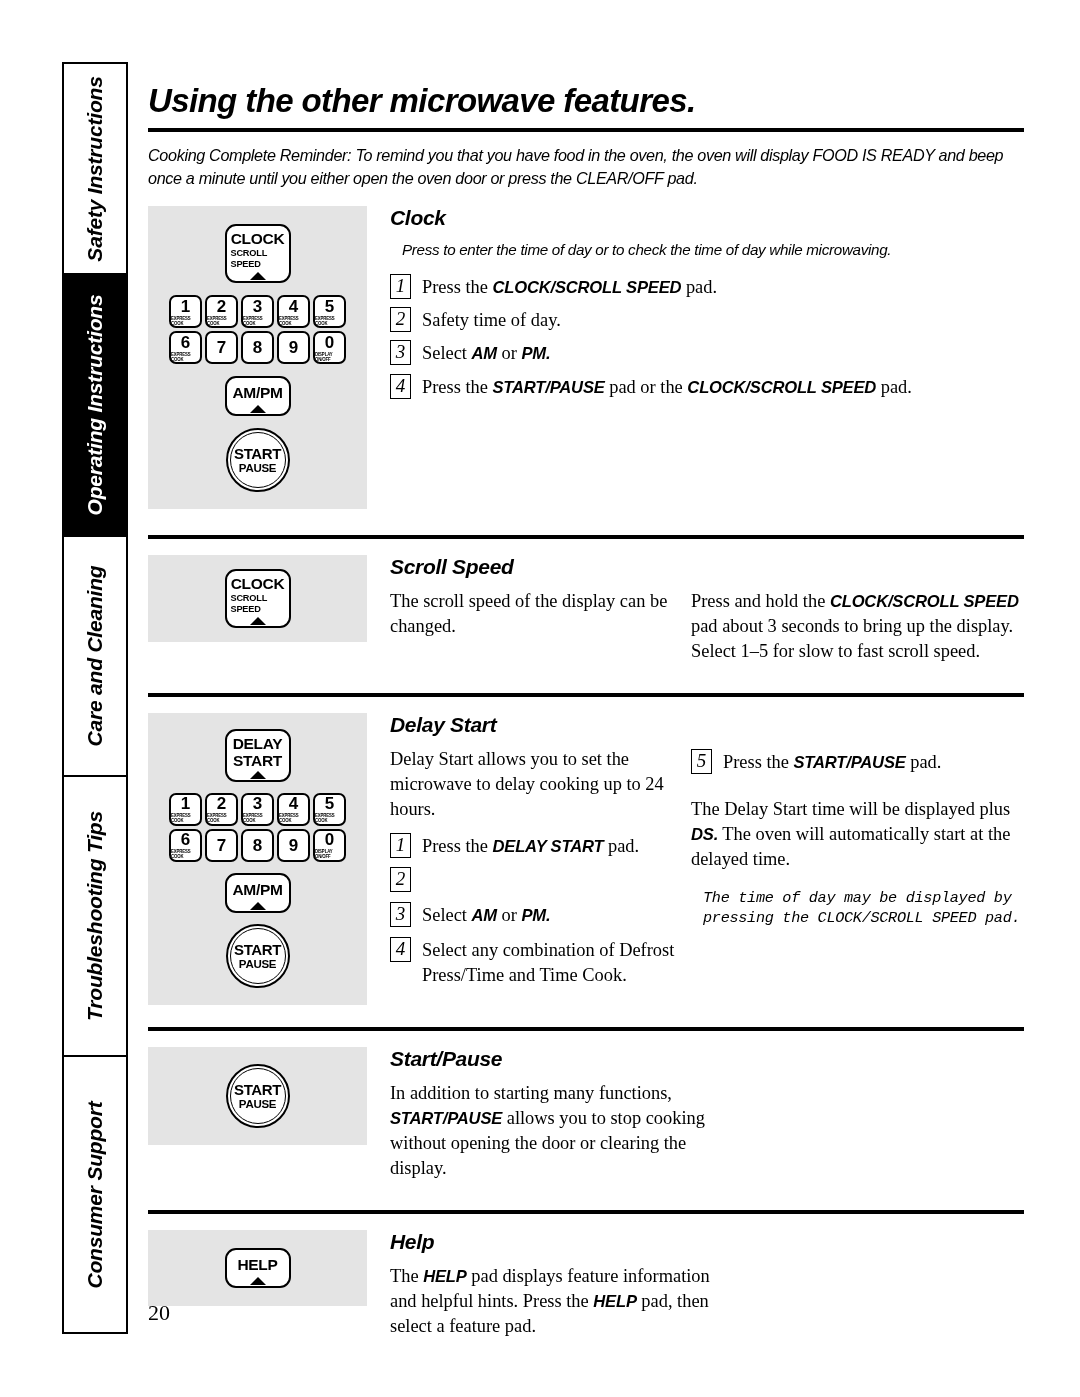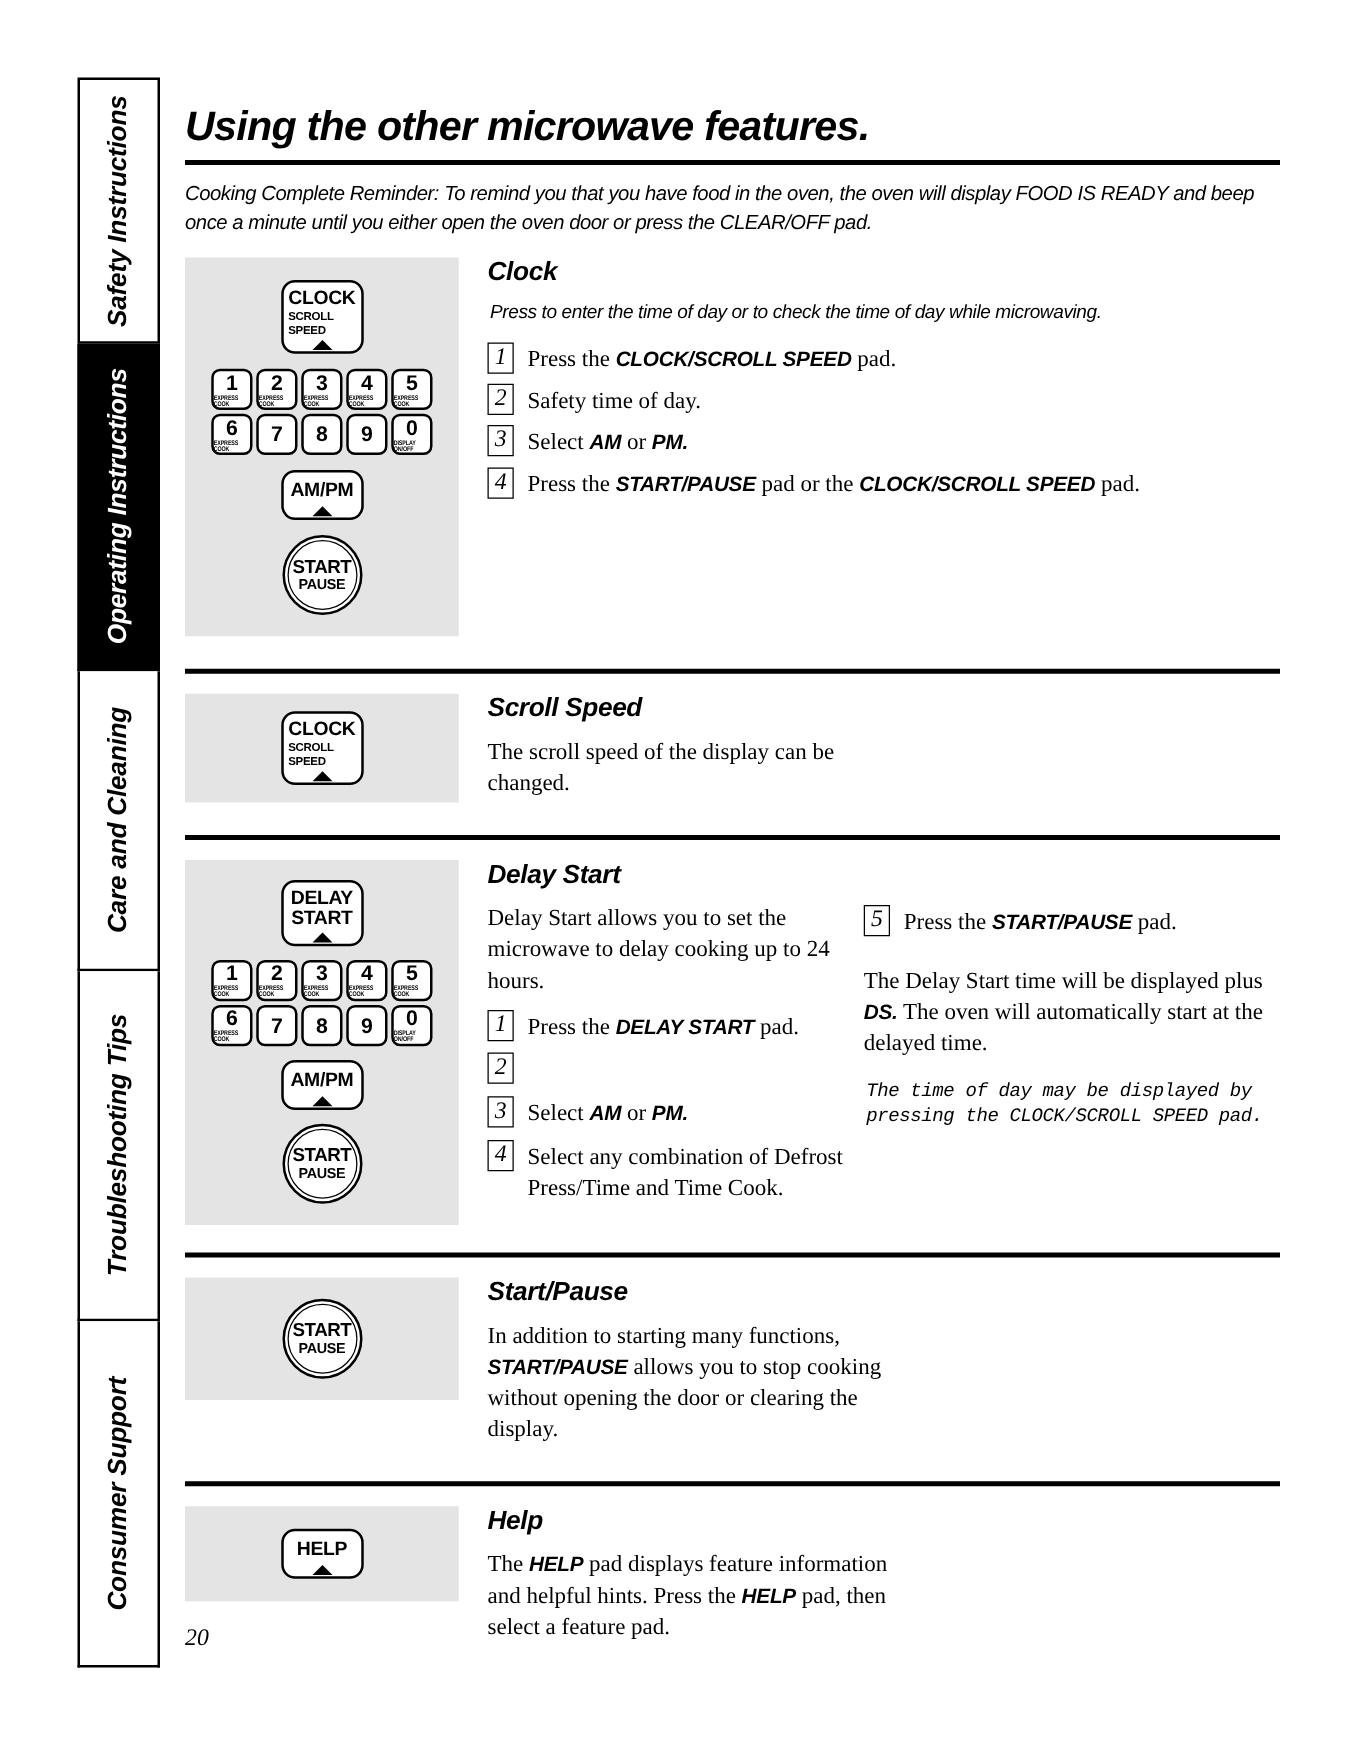--- a/index.html
+++ b/index.html
@@ -113,21 +113,21 @@
     font-size: 21px;
     letter-spacing: -0.3px;
     margin: 0 0 10px 0;
   }
   .intro-italic {
     font-family: "Liberation Sans", sans-serif;
     font-style: italic;
     font-size: 15.2px;
     line-height: 1.36;
     letter-spacing: -0.3px;
-    margin: 0 0 13px 2px;
+    margin: 0 0 13px 12px;
   }
   .body-txt {
     font-family: "Liberation Serif", serif;
     font-size: 18.4px;
     line-height: 1.36;
     margin: 0 0 11px 0;
   }
   .body-txt .kw {
     font-family: "Liberation Sans", sans-serif;
     font-weight: bold;
@@ -301,22 +301,21 @@
   .panel.scrollpanel { padding: 14px 0 14px 0; }
   .panel.delaypanel { padding: 16px 0 17px 0; gap: 11px; }
   .panel.startpanel { padding: 17px 0 17px 0; }
   .panel.helppanel { padding: 18px 0 18px 0; }
 
   #page-number {
     position: absolute;
     left: 148px;
     top: 1300px;
     font-family: "Liberation Serif", serif;
-    font-style: italic;
-    font-size: 19px;
+    font-size: 22px;
   }
 </style>
 </head>
 <body>
 
 <div id="sidebar">
   <div class="vtab" style="flex:0 0 213px;">
     <span class="vtab-label">Safety Instructions</span>
   </div>
   <div class="vtab active" style="flex:0 0 262px;">
@@ -440,20 +439,23 @@
           <span class="tri"></span>
         </div>
       </div>
     </div>
     <div class="text-col">
       <div class="sec-head">Scroll Speed</div>
       <div class="two-col">
         <div class="col-a">
           <p class="body-txt">The scroll speed of the display can be changed.</p>
         </div>
+        <div class="col-b">
+          <p class="body-txt"><span>Press and hold the </span><span class="kw">CLOCK/SCROLL SPEED</span><span> pad about 3 seconds to bring up the display. Select 1–5 for slow to fast scroll speed.</span></p>
+        </div>
       </div>
     </div>
   </div>
 
   <div class="divider" style="margin-top:18px;"></div>
 
   <div class="section" style="margin-top:16px;">
     <div class="panel-col">
       <div class="panel delaypanel">
 

